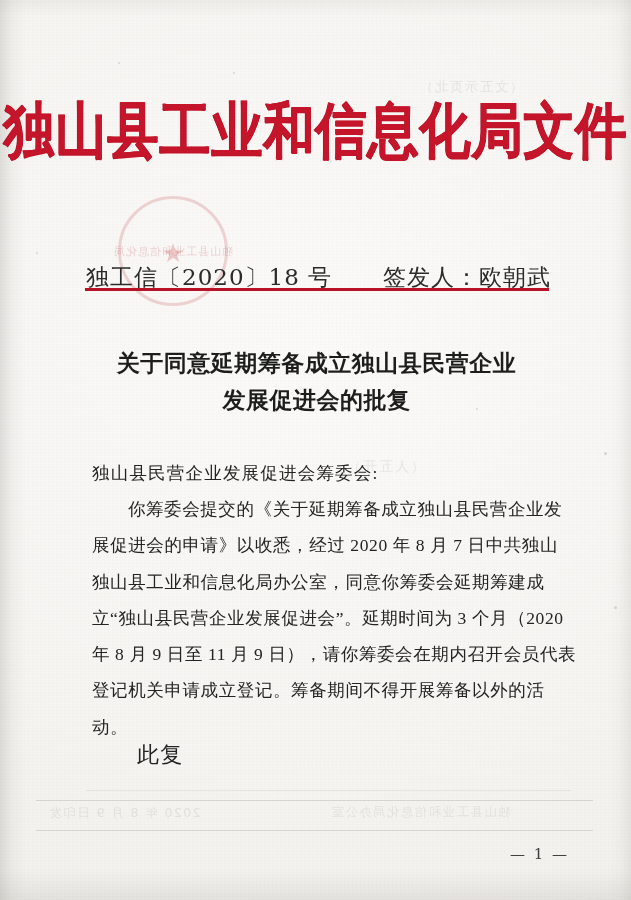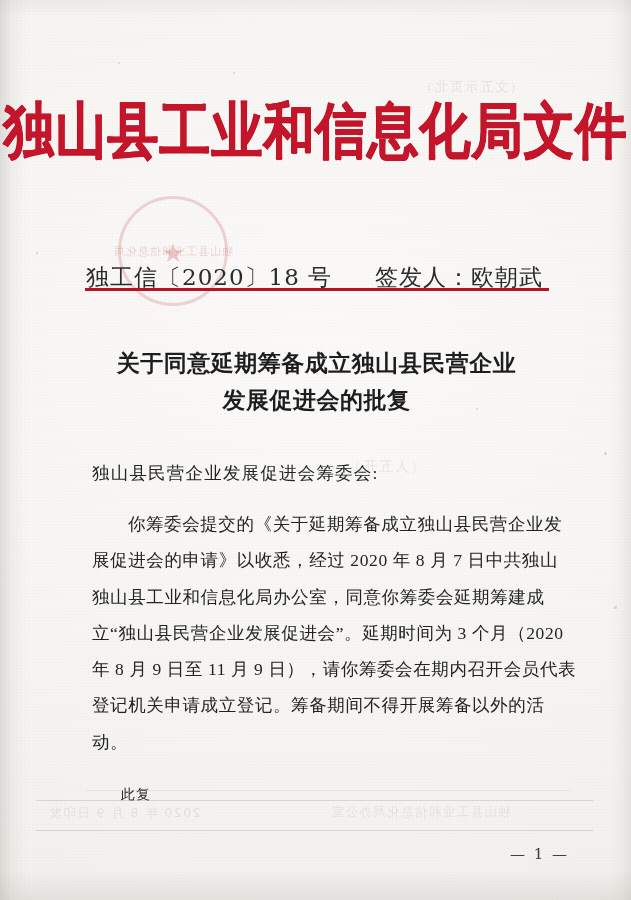--- a/index.html
+++ b/index.html
@@ -159,21 +159,21 @@
     top: 262px;
     display: flex;
     justify-content: space-between;
     align-items: baseline;
     font-family: "DejaVu Serif", serif;
     font-size: 23px;
     color: #2b2b2b;
     letter-spacing: 1px;
   }
   #doc-number { white-space: nowrap; }
-  #doc-signer { white-space: nowrap; margin-right: 8px; }
+  #doc-signer { white-space: nowrap; margin-right: 0; }
 
   #red-rule {
     position: absolute;
     left: 85px;
     width: 464px;
     top: 288px;
     height: 3px;
     background: #b81226;
   }
 
@@ -203,28 +203,28 @@
     font-size: 17.5px;
     color: #232323;
   }
   .body-line {
     display: block;
     line-height: 2.07;
     letter-spacing: .6px;
     white-space: nowrap;
   }
   #addressee { letter-spacing: 1.2px; }
-  .indent { padding-left: 2.05em; margin-top: 15px; }
+  .indent { padding-left: 2.05em; }
 
   #closing {
     position: absolute;
     left: 92px;
-    top: 786px;
+    top: 740px;
     font-family: Liberation Mono, monospace;
-    font-size: 14px;
+    font-size: 22px;
     color: #232323;
     letter-spacing: 1.2px;
     padding-left: 2.05em;
   }
 
   #page-number {
     position: absolute;
     right: 62px;
     top: 845px;
     font-family: "DejaVu Serif", serif;

